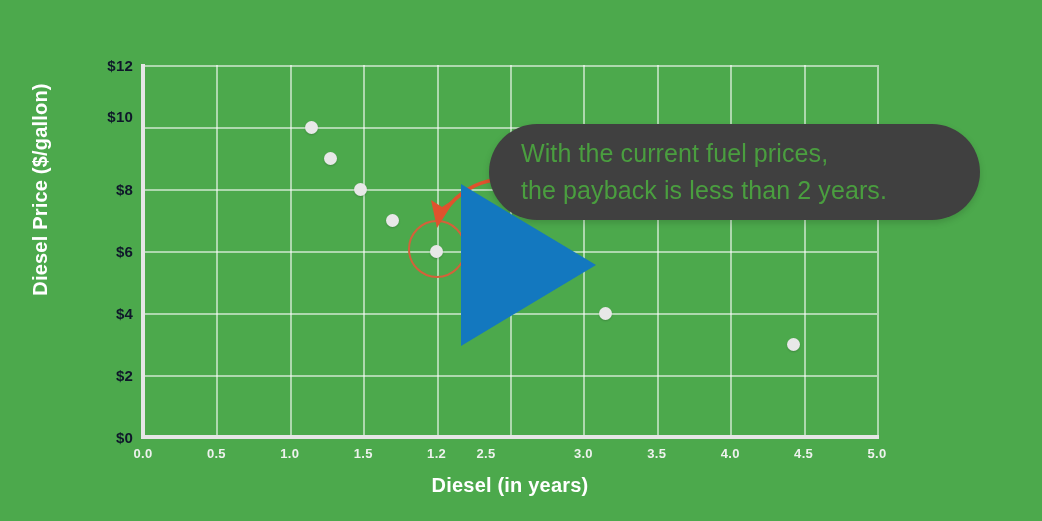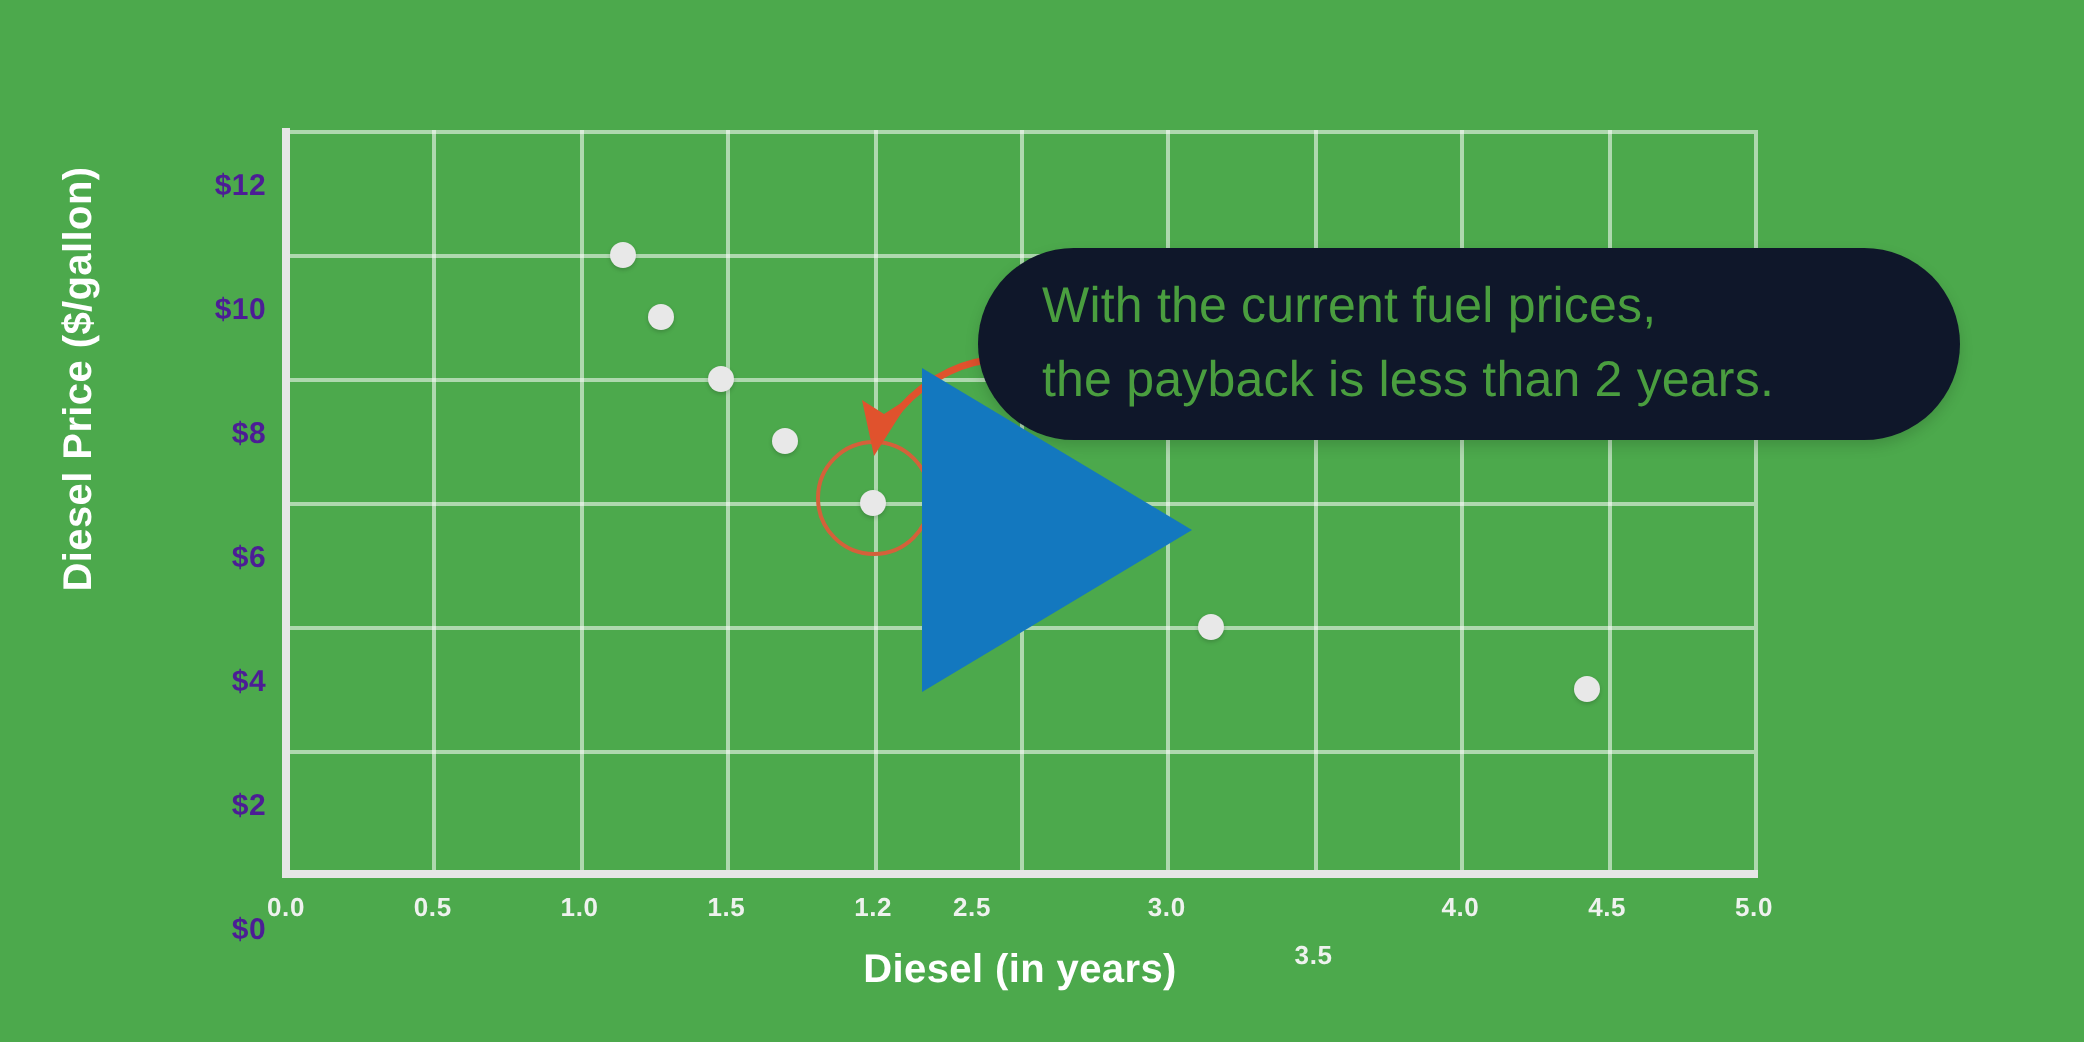--- a/index.html
+++ b/index.html
@@ -46,26 +46,25 @@
     width: 738px;
     height: 4px;
     background: #e6e6e6;
   }
 
   
   .ytick {
     position: absolute;
     right: 0;
     transform: translateY(-50%);
-    color: #4c1d95;
+    color: #0f172a;
     font-size: 15px;
     font-weight: 700;
     letter-spacing: 0.2px;
     white-space: nowrap;
-    margin-top: 28px;
   }
   #ytick-wrap {
     position: absolute;
     left: 0;
     top: 0;
     width: 133px;
     height: 521px;
   }
   .xtick {
     position: absolute;
@@ -124,21 +123,21 @@
     pointer-events: none;
   }
 
   
   #callout {
     position: absolute;
     left: 489px;
     top: 124px;
     width: 491px;
     height: 96px;
-    background: #0f172a;
+    background: #404040;
     border-radius: 48px;
     box-shadow: 0 3px 7px rgba(0,0,0,0.15);
     display: flex;
     flex-direction: column;
     justify-content: center;
     padding-left: 32px;
     box-sizing: border-box;
   }
   #callout .line {
     color: #4A9E3F;
@@ -184,21 +183,21 @@
 
   <div class="axis-y-line"></div>
   <div class="axis-x-line"></div>
 
   <div id="ytick-wrap">
       <div class="ytick" style="top: 437px;">$0</div>
       <div class="ytick" style="top: 375px;">$2</div>
       <div class="ytick" style="top: 313px;">$4</div>
       <div class="ytick" style="top: 251px;">$6</div>
       <div class="ytick" style="top: 189px;">$8</div>
-      <div class="ytick" style="top: 127px;">$10</div>
+      <div class="ytick" style="top: 116px;">$10</div>
       <div class="ytick" style="top: 65px;">$12</div>
     </div>
   <div id="xtick-wrap"></div>
 
   <div id="dots">
       <div class="dot" style="left: 311.82px; top: 127px;"></div>
       <div class="dot" style="left: 330.904px; top: 158px;"></div>
       <div class="dot" style="left: 360.264px; top: 189px;"></div>
       <div class="dot" style="left: 392.56px; top: 220px;"></div>
       <div class="dot" style="left: 436.6px; top: 251px;"></div>
@@ -224,17 +223,17 @@
     <polygon points="3,0 138,81 3,162" fill="#1378BF"></polygon>
   </svg>
 
 <div class="xtick" style="left: 143px;">0.0</div>
     <div class="xtick" style="left: 216.4px;">0.5</div>
     <div class="xtick" style="left: 289.8px;">1.0</div>
     <div class="xtick" style="left: 363.2px;">1.5</div>
     <div class="xtick" style="left: 436.6px;">1.2</div>
     <div class="xtick" style="left: 486px;">2.5</div>
     <div class="xtick" style="left: 583.4px;">3.0</div>
-    <div class="xtick" style="left: 656.8px; margin-top: 24px;">3.5</div>
+    <div class="xtick" style="left: 656.8px;">3.5</div>
     <div class="xtick" style="left: 730.2px;">4.0</div>
     <div class="xtick" style="left: 803.6px;">4.5</div>
     <div class="xtick" style="left: 877px;">5.0</div>
   </div>
 
 </body></html>

